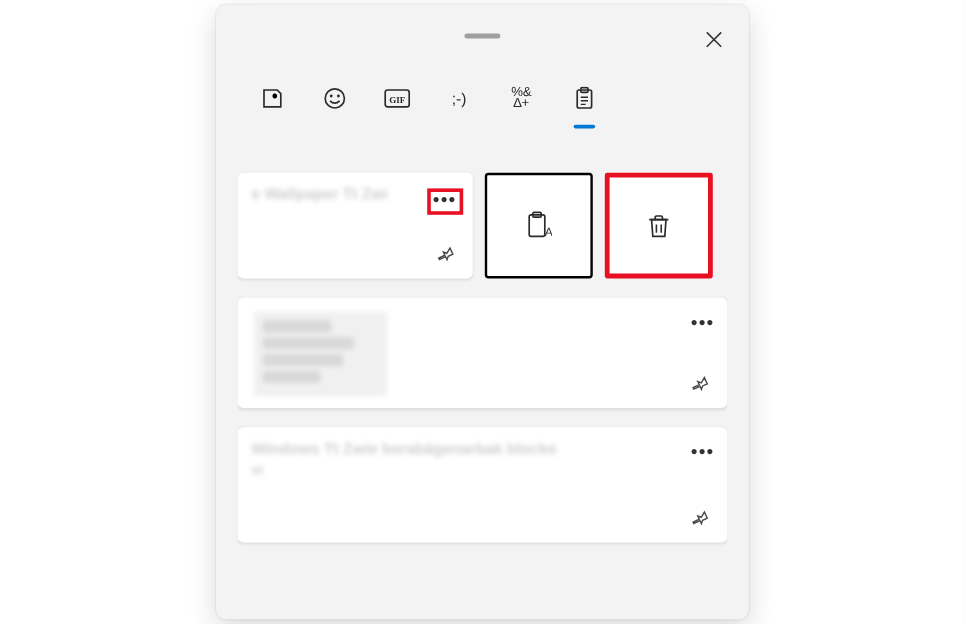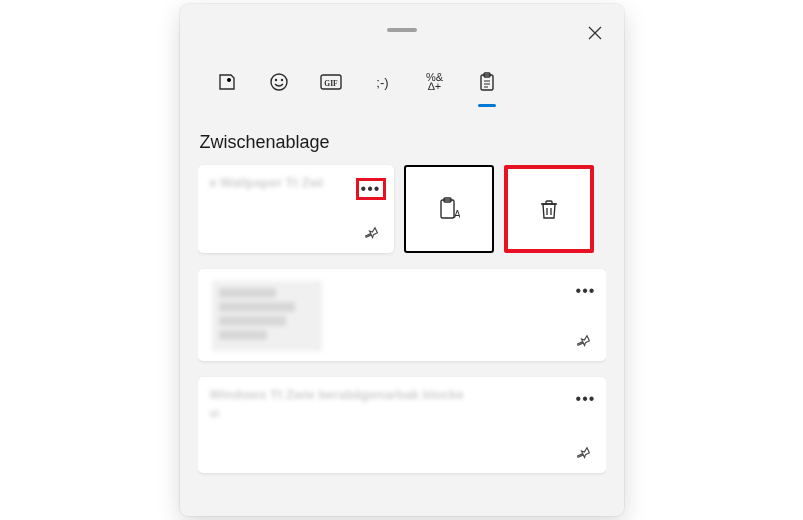--- a/index.html
+++ b/index.html
@@ -249,21 +249,20 @@
           <rect x="5" y="1" width="6" height="4" rx="1" fill="none" stroke="currentColor" stroke-width="1.4"></rect>
           <line x1="5" y1="9" x2="11" y2="9" stroke="currentColor" stroke-width="1.2"></line>
           <line x1="5" y1="12" x2="11" y2="12" stroke="currentColor" stroke-width="1.2"></line>
           <line x1="5" y1="15" x2="9" y2="15" stroke="currentColor" stroke-width="1.2"></line>
         </svg>
     </div>
   </div>
 
   <div class="content">
     <div class="header-row">
-      <div class="title">Zwischenablage</div>
     </div>
 
     <div class="items">
 
       <div class="clip-row">
         <div class="card primary">
           <div class="blur-text">e Wallpaper Tt Zwi</div>
           <div class="more-btn highlighted">
             <span>•••</span>
           </div>

